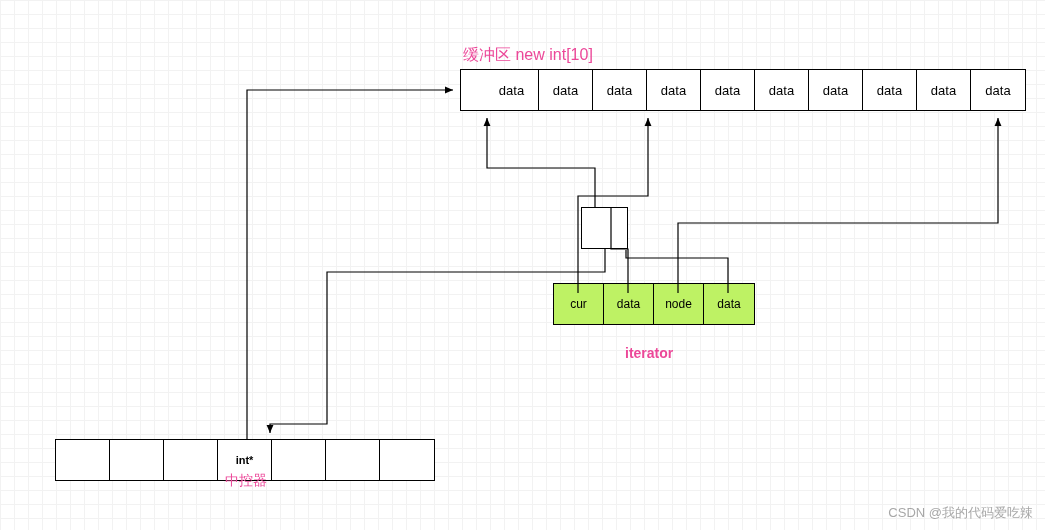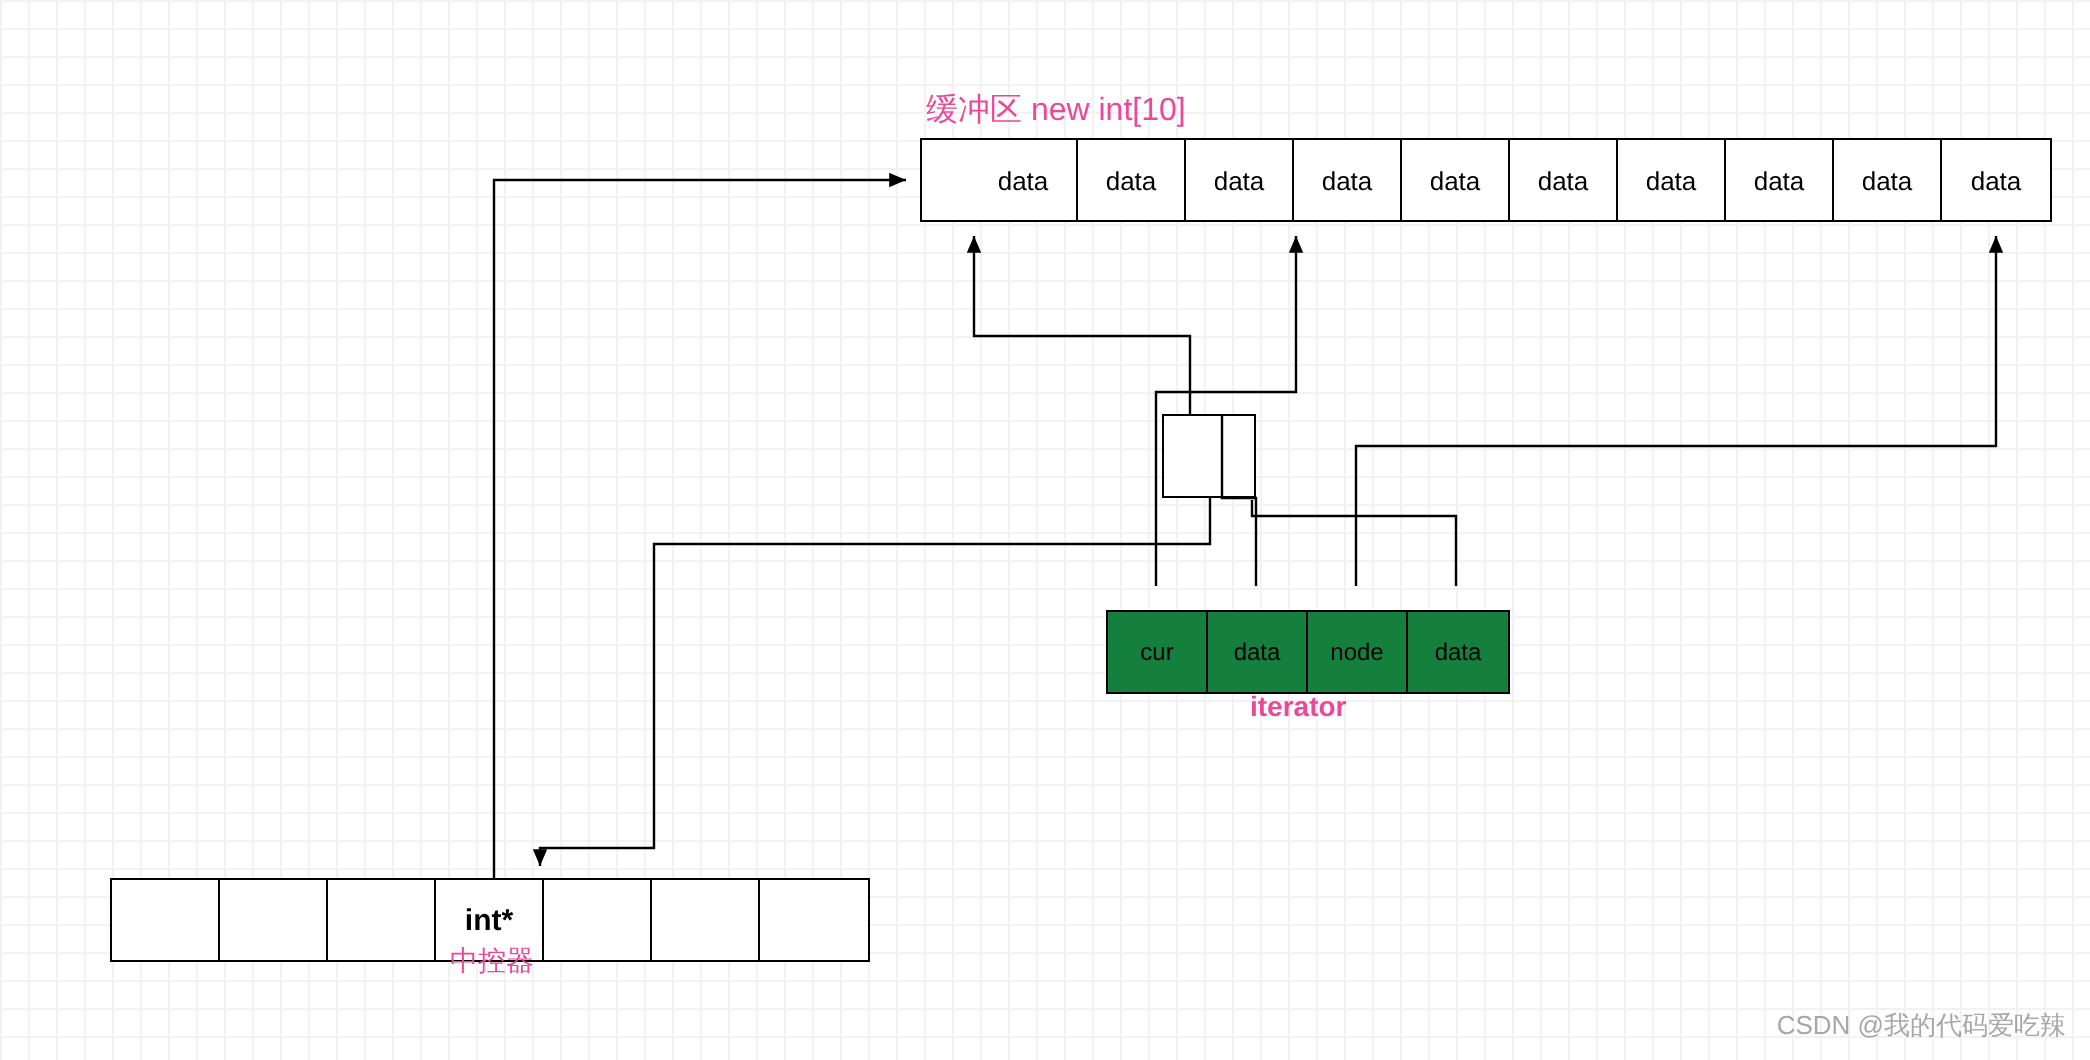--- a/index.html
+++ b/index.html
@@ -38,25 +38,25 @@
     border-right: 1px solid #000;
     display: flex;
     align-items: center;
     justify-content: center;
     font-size: 13px;
   }
   .buffer-cell:last-child { border-right: none; }
   .iterator-row {
     position: absolute;
     left: 553px;
-    top: 305px;
+    top: 283px;
     display: flex;
     height: 42px;
     border: 1px solid #000;
-    background: #15803d;
+    background: #bef264;
   }
   .iter-cell {
     width: 50px;
     height: 100%;
     border-right: 1px solid #000;
     display: flex;
     align-items: center;
     justify-content: center;
     font-size: 12px;
   }
@@ -70,21 +70,21 @@
     border: 1px solid #000;
     background: #fff;
   }
   .ctrl-cell {
     width: 54px;
     height: 100%;
     border-right: 1px solid #000;
     display: flex;
     align-items: center;
     justify-content: center;
-    font-size: 15px;
+    font-size: 11px;
     font-weight: bold;
     text-align: center;
   }
   .ctrl-cell:last-child { border-right: none; }
   svg.arrows {
     position: absolute;
     left: 0;
     top: 0;
     width: 1045px;
     height: 530px;

